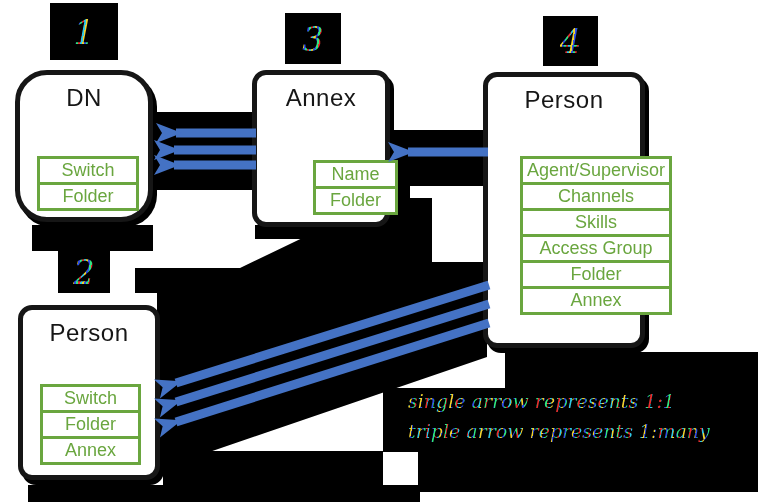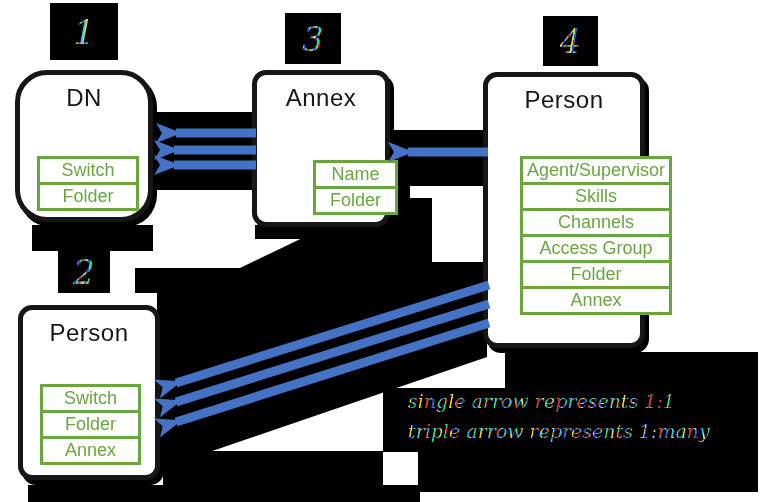--- a/index.html
+++ b/index.html
@@ -76,22 +76,22 @@
     <div class="fields" style="left:15px;top:74px;width:85px;padding-left:41px;">
       <div class="field">Name</div>
       <div class="field">Folder</div>
     </div>
   </div>
 
   <div class="ebox" style="left:483px;top:72px;width:162px;height:276px;">
     <div class="etitle">Person</div>
     <div class="fields" style="left:12px;top:68px;width:152px;padding-left:20px;">
       <div class="field">Agent/Supervisor</div>
+      <div class="field">Channels</div>
       <div class="field">Skills</div>
-      <div class="field">Channels</div>
       <div class="field">Access Group</div>
       <div class="field">Folder</div>
       <div class="field">Annex</div>
     </div>
   </div>
 
   <div class="ebox" style="left:18px;top:305px;width:142px;height:175px;">
     <div class="etitle">Person</div>
     <div class="fields" style="left:17px;top:63px;width:101px;">
       <div class="field">Switch</div>

